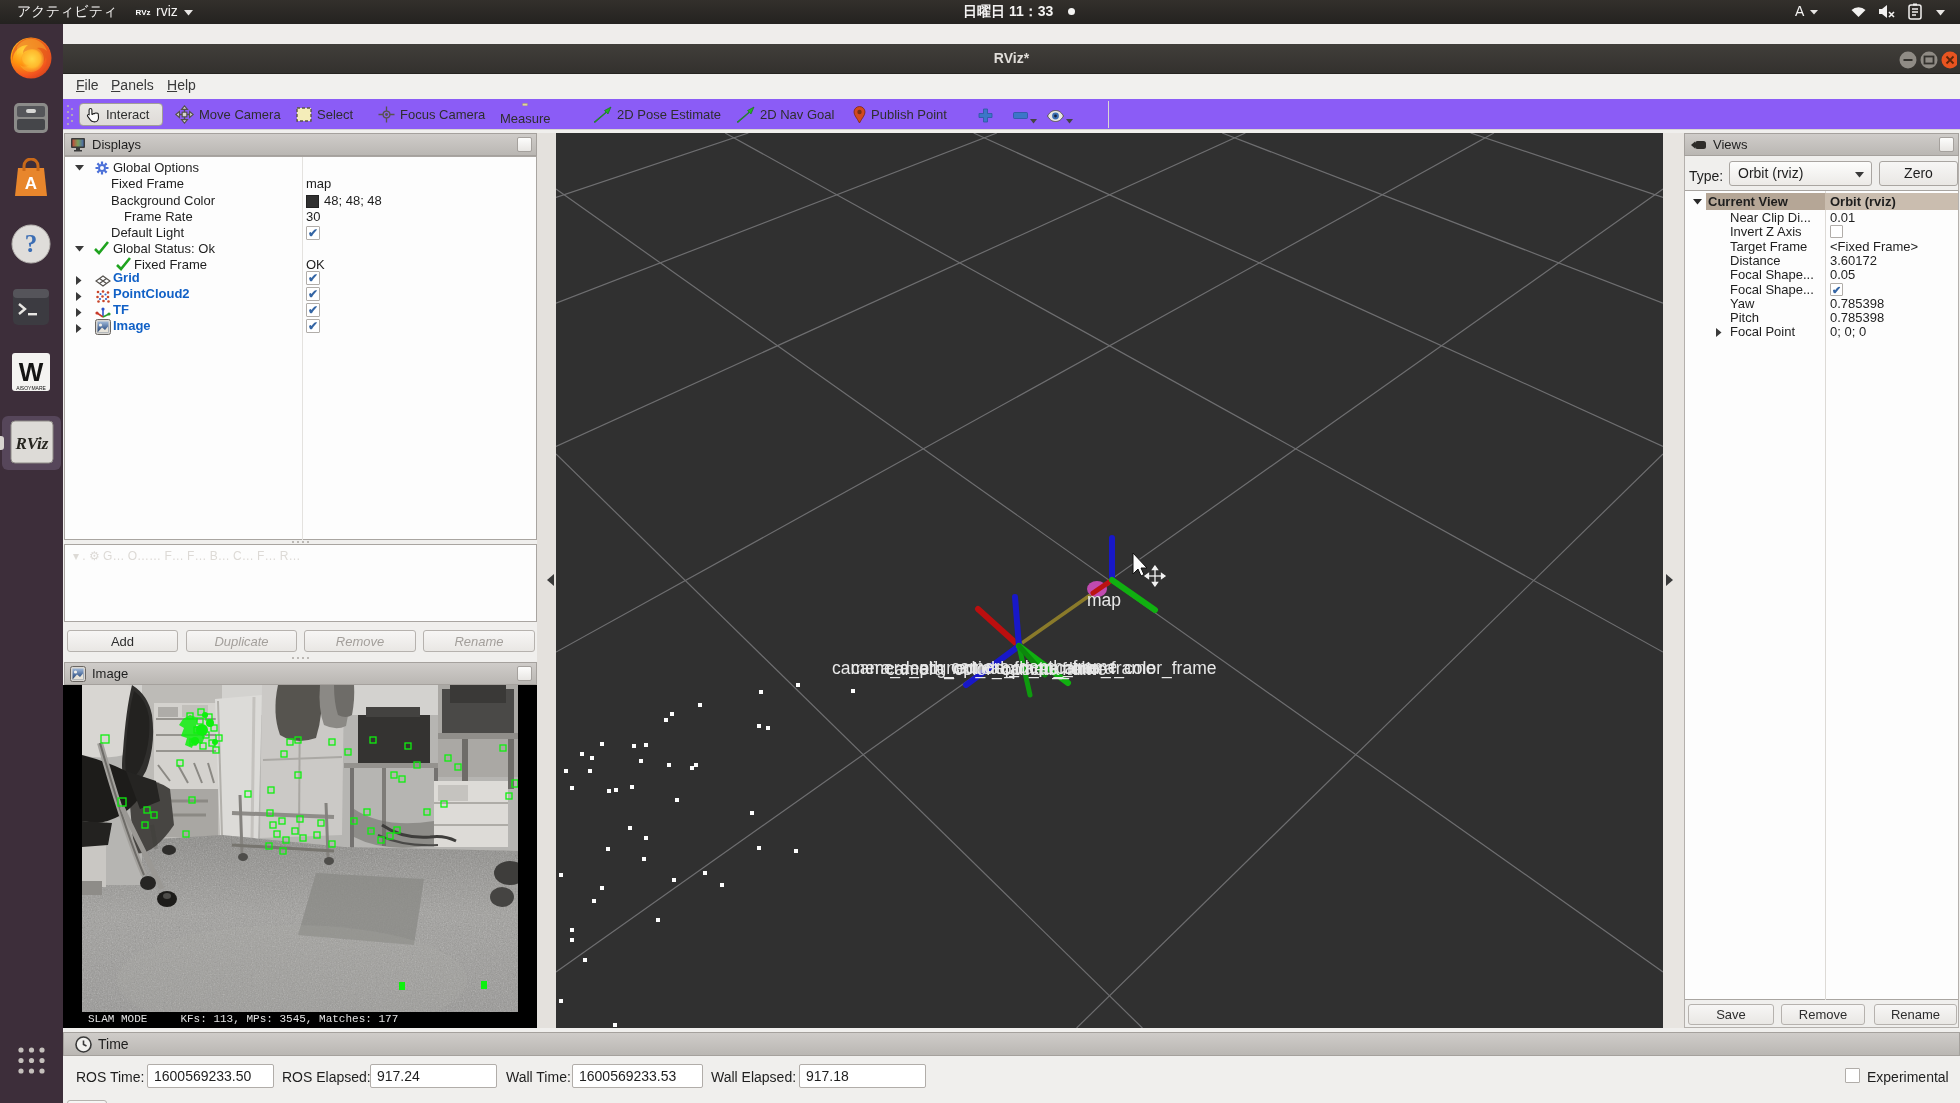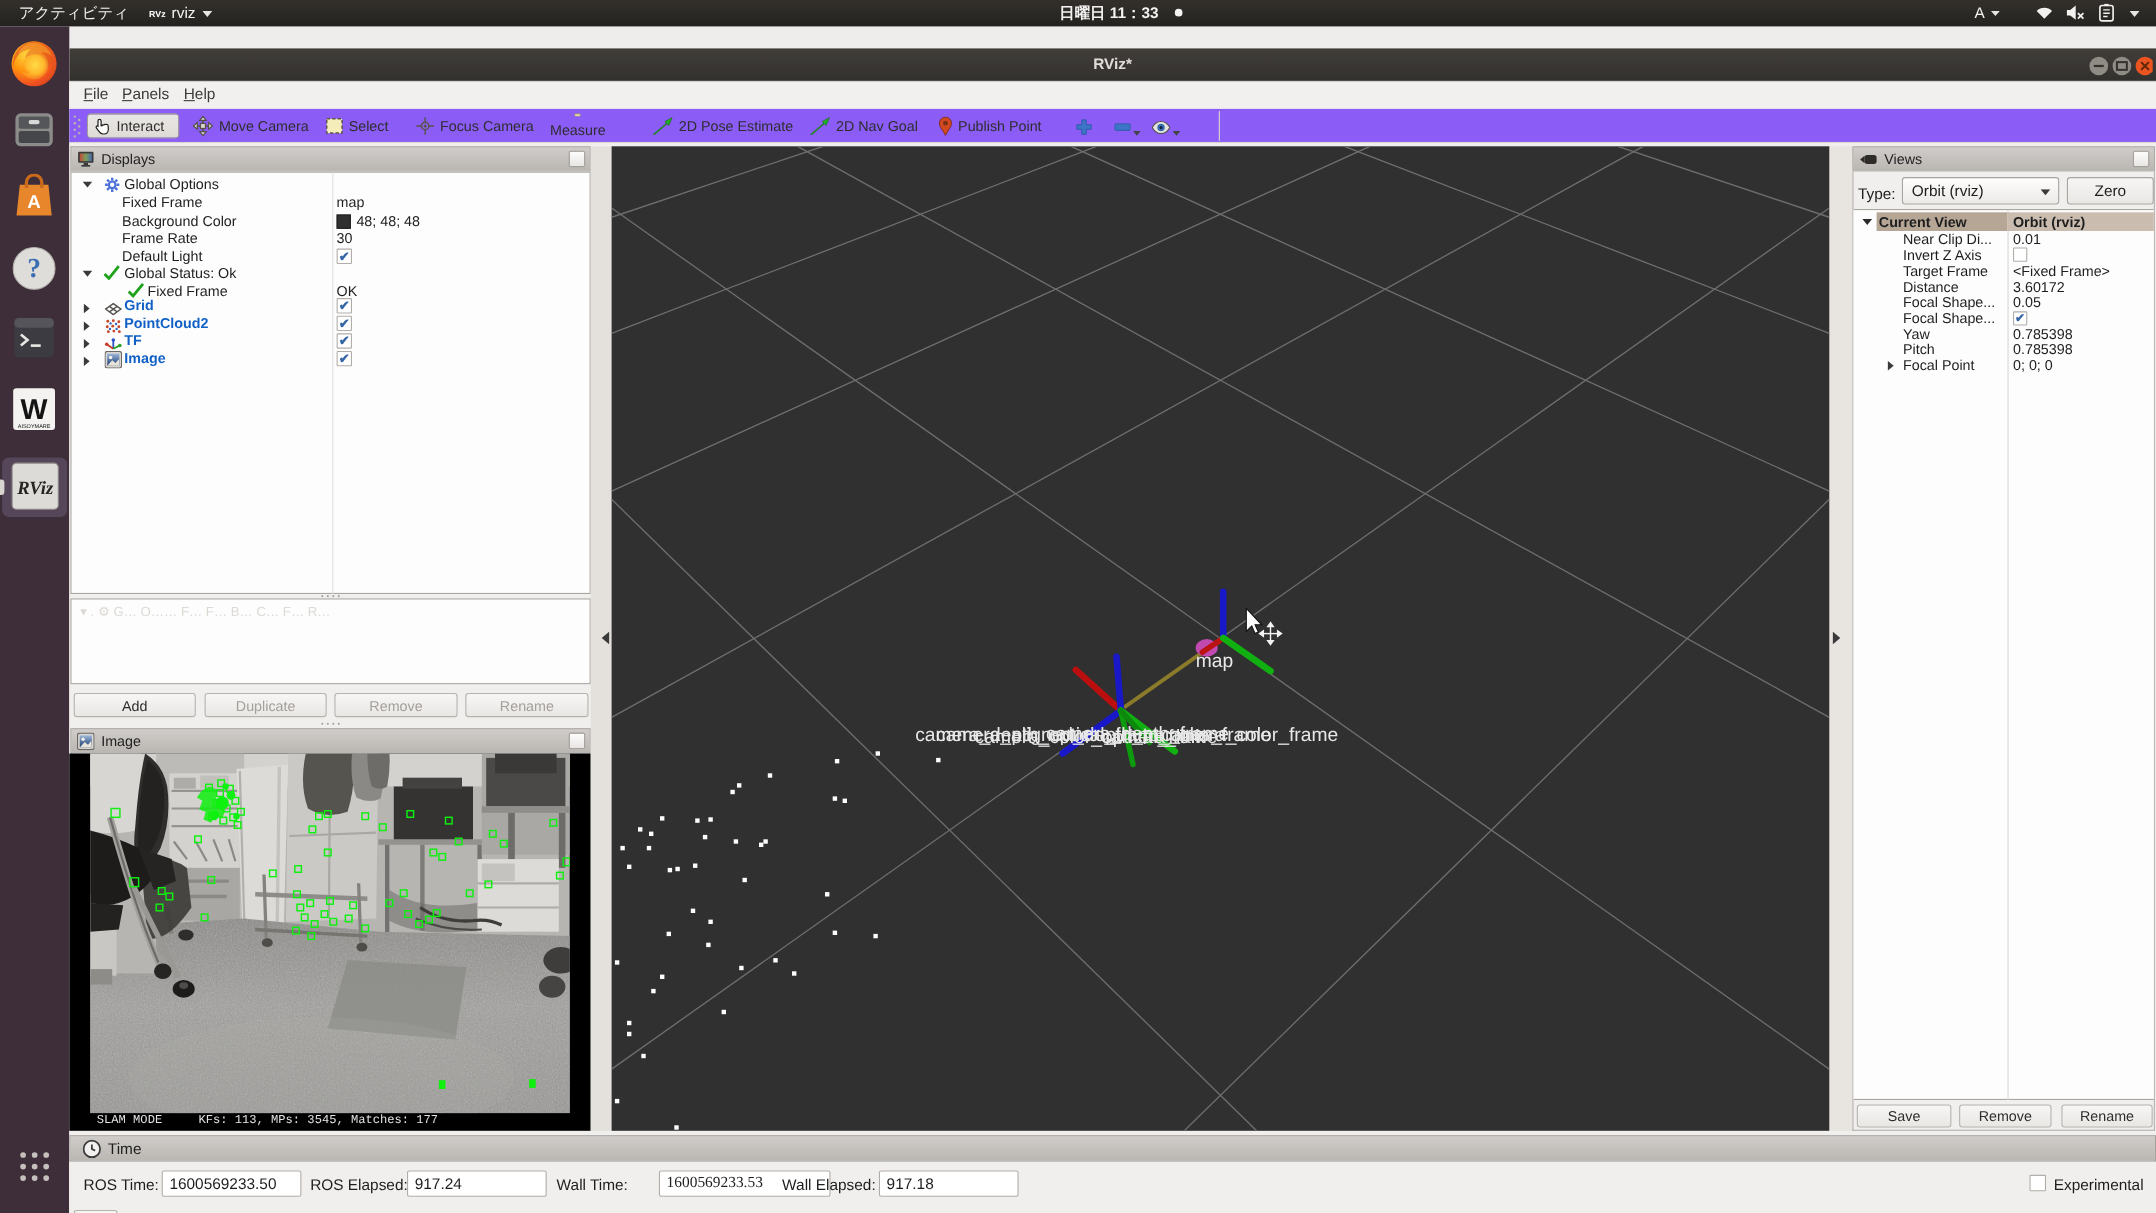--- a/index.html
+++ b/index.html
@@ -20,21 +20,21 @@
 #toolbar { position:absolute; left:0; top:55px; width:1897px; height:31px; background:#8b5cf6;
   border-bottom:1px solid #d8d5d1; font-size:13px; color:#2e2e2e; }
 .tbtn { position:absolute; top:4px; height:23px; display:flex; align-items:center; gap:5px; }
 .panel-title { position:absolute; background:linear-gradient(#cfccc9,#bab7b3);
   border:1px solid #a5a19d; font-size:13px; color:#1e1e1e; display:flex; align-items:center; }
 .float-btn { position:absolute; right:4px; top:3px; width:15px; height:15px;
   background:linear-gradient(#fdfdfc,#e8e6e3); border:1px solid #a5a19d; border-radius:2px; }
 .white-box { position:absolute; background:#fdfdfd; border:1px solid #a9a5a1; }
 .btn { position:absolute; background:linear-gradient(#f7f6f5,#e9e7e4); border:1px solid #b6b2ae;
   border-radius:3px; font-size:13px; color:#2d2d2d; text-align:center; }
-.btn.dis { color:#a39f9b; }
+.btn.dis { color:#a39f9b;font-style:italic; }
 .row-label { position:absolute; font-size:13px; color:#1e1e1e; white-space:pre; }
 .blue { color:#1060c6; font-weight:bold; }
 .cb { position:absolute; width:14px; height:14px; background:#fff; border:1px solid #b1ada9;
   border-radius:1px; font-size:12px; line-height:13px; text-align:center; color:#3465a4; font-weight:bold; }
 .field { position:absolute; height:24px; background:#fff; border:1px solid #b1ada9;
   border-radius:2px; font-size:14px; color:#1e1e1e; padding:3px 6px; }
 .flab { position:absolute; font-size:14px; color:#1e1e1e; }
 </style>
 </head>
 <body>
@@ -285,21 +285,21 @@
         <g stroke="#4a6fd8" stroke-width="2.2">
           <path d="M7 0.5 V3 M7 11 V13.5 M0.5 7 H3 M11 7 H13.5 M2.4 2.4 L4.2 4.2 M9.8 9.8 L11.6 11.6 M11.6 2.4 L9.8 4.2 M4.2 9.8 L2.4 11.6"></path>
         </g>
       </svg>
     <div class="row-label" style="left:49px;top:4px;">Global Options</div>
     <div class="row-label" style="left:47px;top:20px;">Fixed Frame</div>
     <div class="row-label" style="left:242px;top:20px;">map</div>
     <div class="row-label" style="left:47px;top:37px;">Background Color</div>
     <div class="abs" style="left:242px;top:39px;width:13px;height:13px;background:#303030;border:1px solid #222;"></div>
     <div class="row-label" style="left:260px;top:37px;">48; 48; 48</div>
-    <div class="row-label" style="left:47px;top:53px;">Frame Rate</div>
+    <div class="row-label" style="left:60px;top:53px;">Frame Rate</div>
     <div class="row-label" style="left:242px;top:53px;">30</div>
     <div class="row-label" style="left:47px;top:69px;">Default Light</div>
     <div class="cb" style="left:242px;top:70px;">✔</div>
     <svg class="abs" style="left:11px;top:90px" width="9" height="6">
         <path d="M0 0 h9 l-4.5 5.5 Z" fill="#3a3a3a"></path>
       </svg>
     <svg class="abs" style="left:30px;top:85px" width="15" height="14">
         <path d="M1 8 L5 12 L14 1" fill="none" stroke="#1fa31f" stroke-width="2.6"></path>
       </svg>
     <div class="row-label" style="left:49px;top:85px;">Global Status: Ok</div>
@@ -760,21 +760,21 @@
           <circle cx="8.5" cy="8.5" r="7.5" fill="#f2f1ef" stroke="#3a3a3a" stroke-width="1.6"></circle>
           <path d="M8.5 4.5 V8.5 L11.5 10" fill="none" stroke="#3a3a3a" stroke-width="1.6"></path>
         </svg>
       <span class="row-label" style="left:34px;top:3px;font-size:14px;">Time</span>
     </div>
     <div class="flab" style="left:13px;top:37px;">ROS Time:</div>
     <div class="field" style="left:84px;top:32px;width:127px;">1600569233.50</div>
     <div class="flab" style="left:219px;top:37px;">ROS Elapsed:</div>
     <div class="field" style="left:307px;top:32px;width:127px;">917.24</div>
     <div class="flab" style="left:443px;top:37px;">Wall Time:</div>
-    <div class="field" style="left:536px;top:32px;width:156px;font-family:Liberation Serif, serif;">1600569233.53</div>
+    <div class="field" style="left:509px;top:32px;width:131px;">1600569233.53</div>
     <div class="flab" style="left:648px;top:37px;">Wall Elapsed:</div>
     <div class="field" style="left:736px;top:32px;width:127px;">917.18</div>
     <div class="cb" style="left:1782px;top:36px;width:15px;height:15px;"></div>
     <div class="flab" style="left:1804px;top:37px;">Experimental</div>
     <div class="btn" style="left:4px;top:68px;width:40px;height:22px;padding-top:3px;">Reset</div>
     <div class="flab" style="left:1857px;top:72px;">31 fps</div>
   </div>
   <div id="content"></div>
 </div>
 

